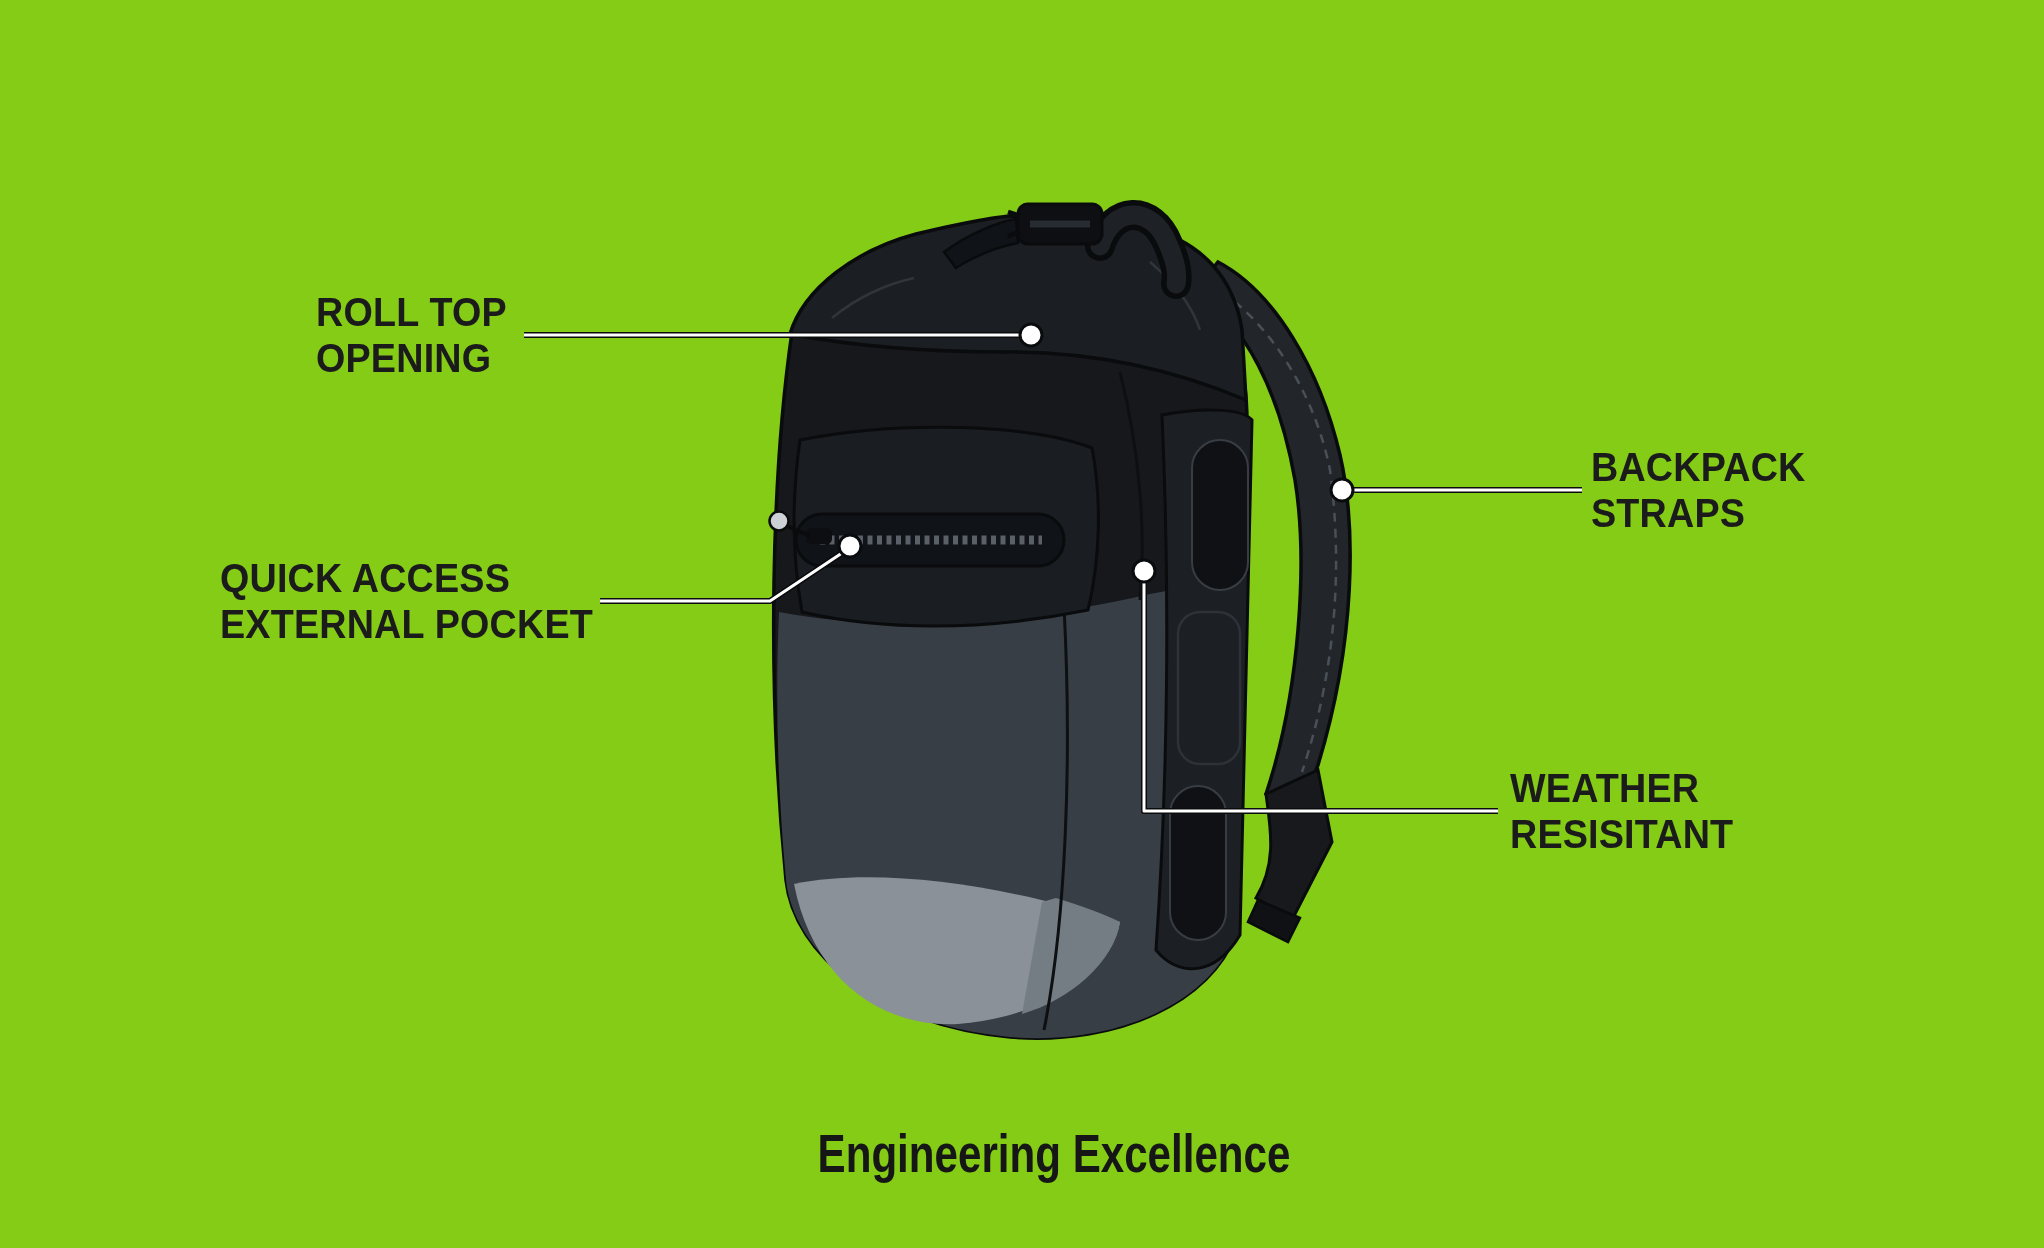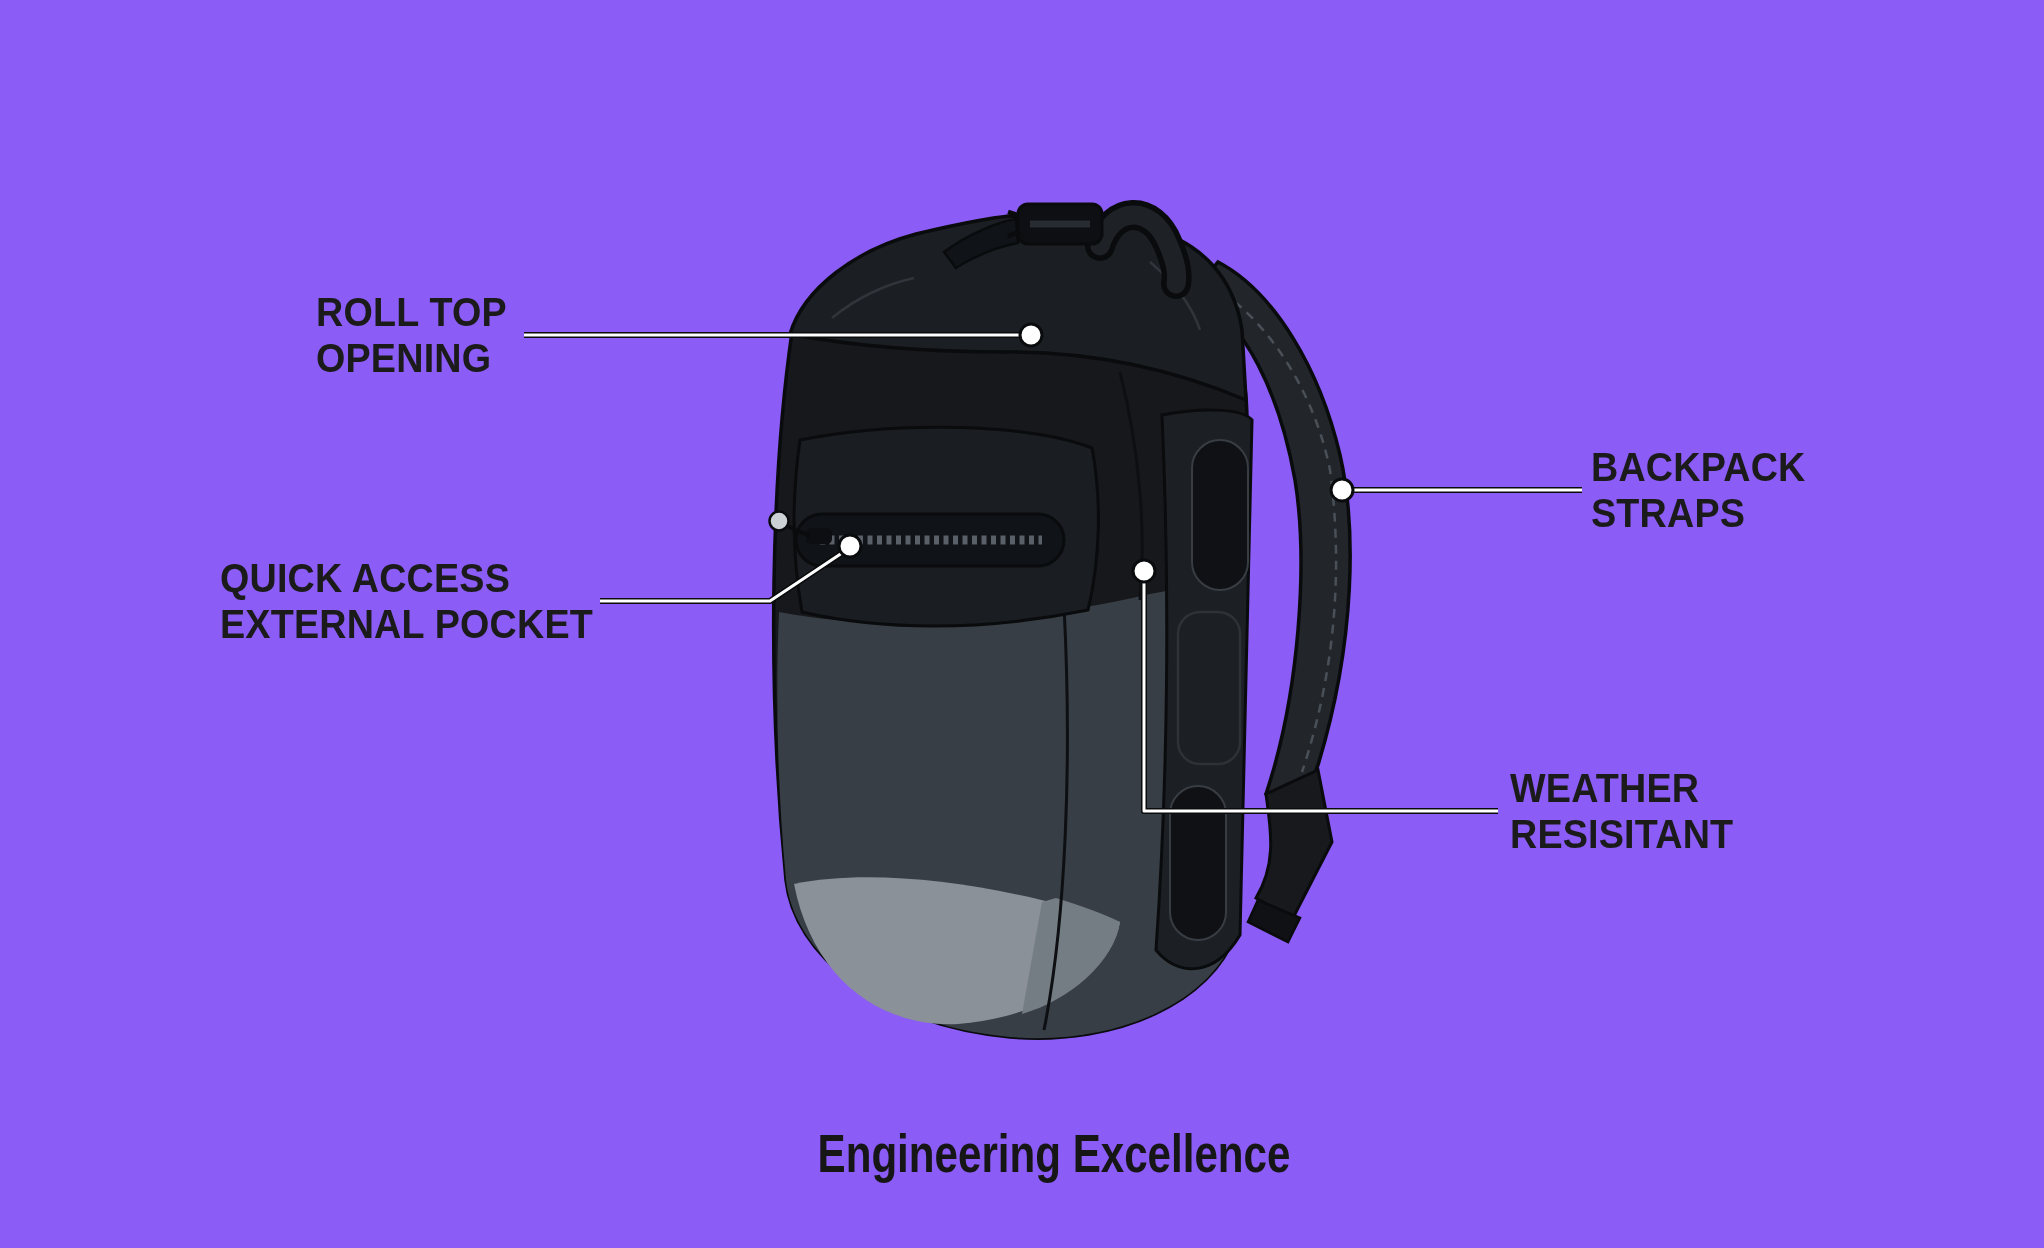--- a/index.html
+++ b/index.html
@@ -4,21 +4,21 @@
 <style>
   html, body {
     margin: 0;
     padding: 0;
     background: #ffffff;
   }
   .stage {
     position: relative;
     width: 2044px;
     height: 1248px;
-    background: #8b5cf6;
+    background: #84cc16;
     overflow: hidden;
     font-family: "Liberation Sans", sans-serif;
   }
   .illustration-svg {
     position: absolute;
     left: 0;
     top: 0;
     width: 2044px;
     height: 1248px;
   }

